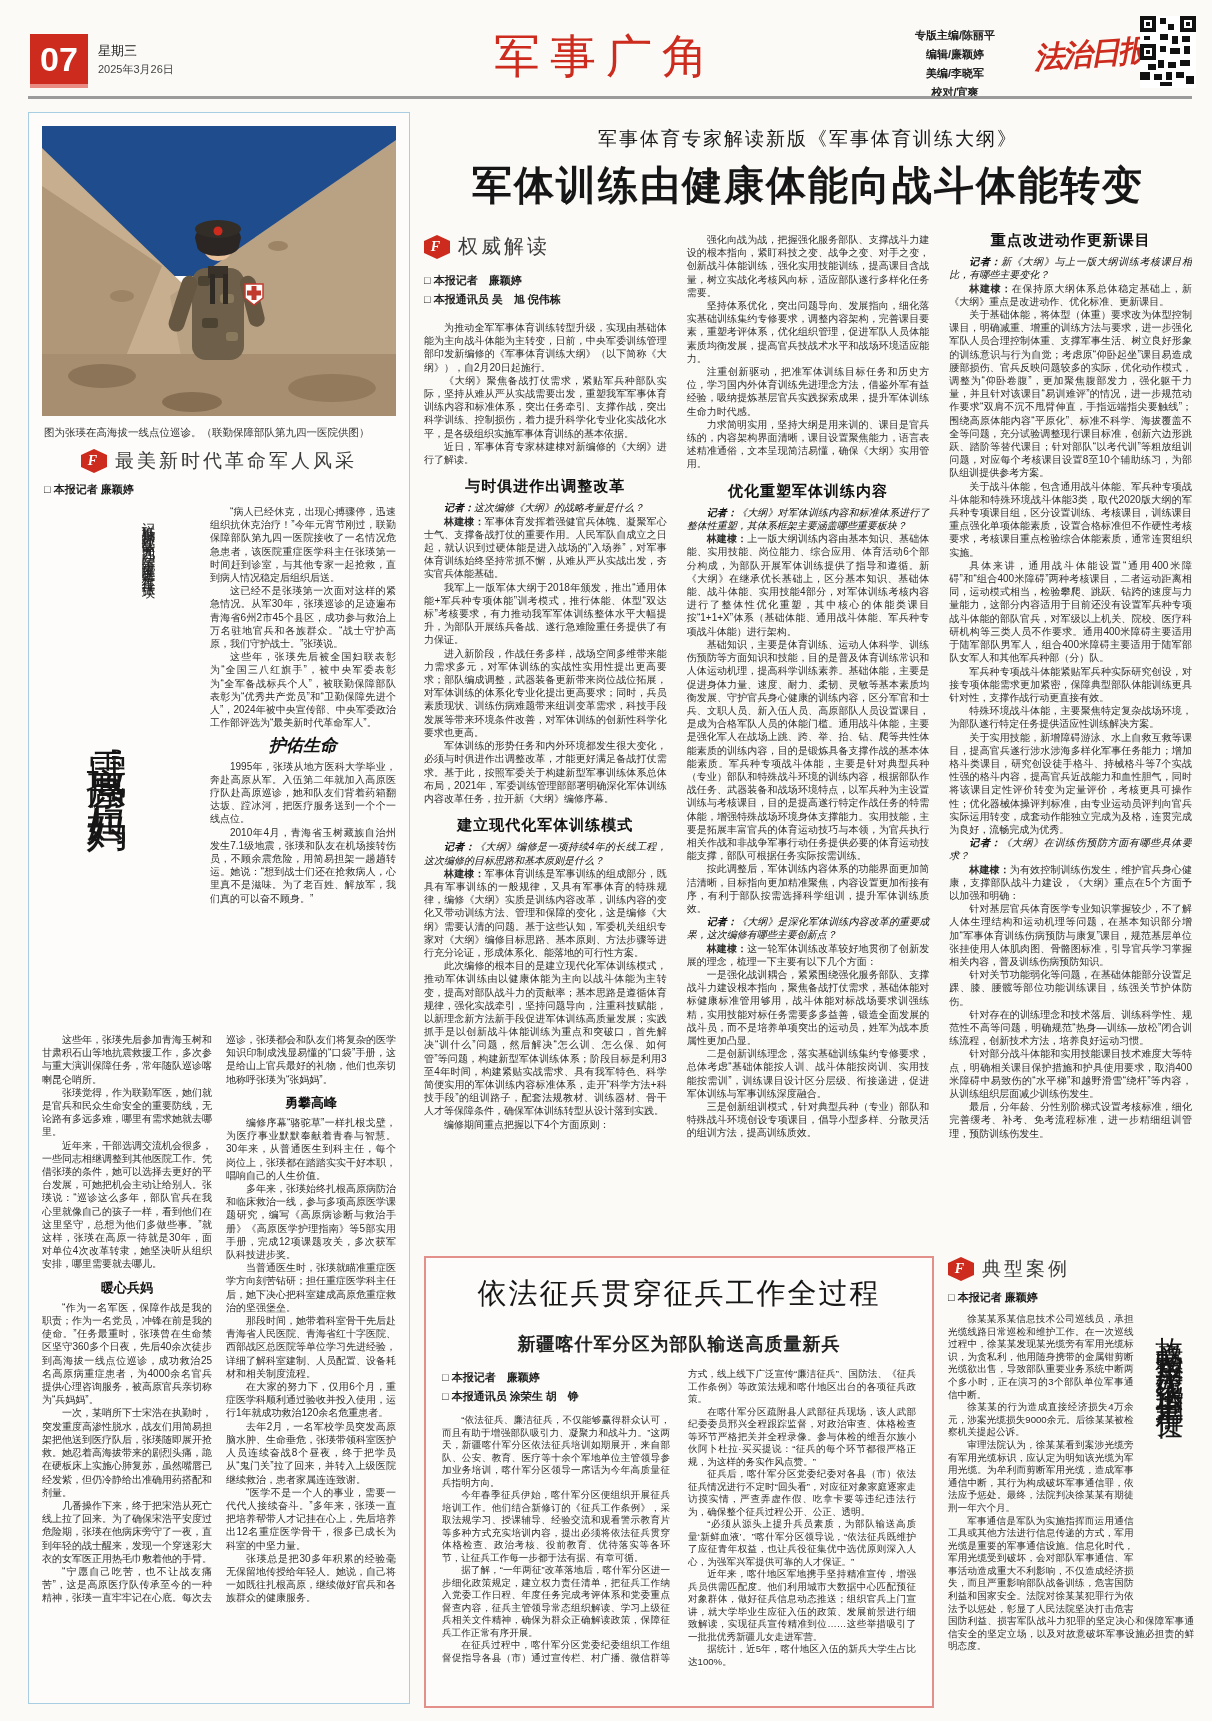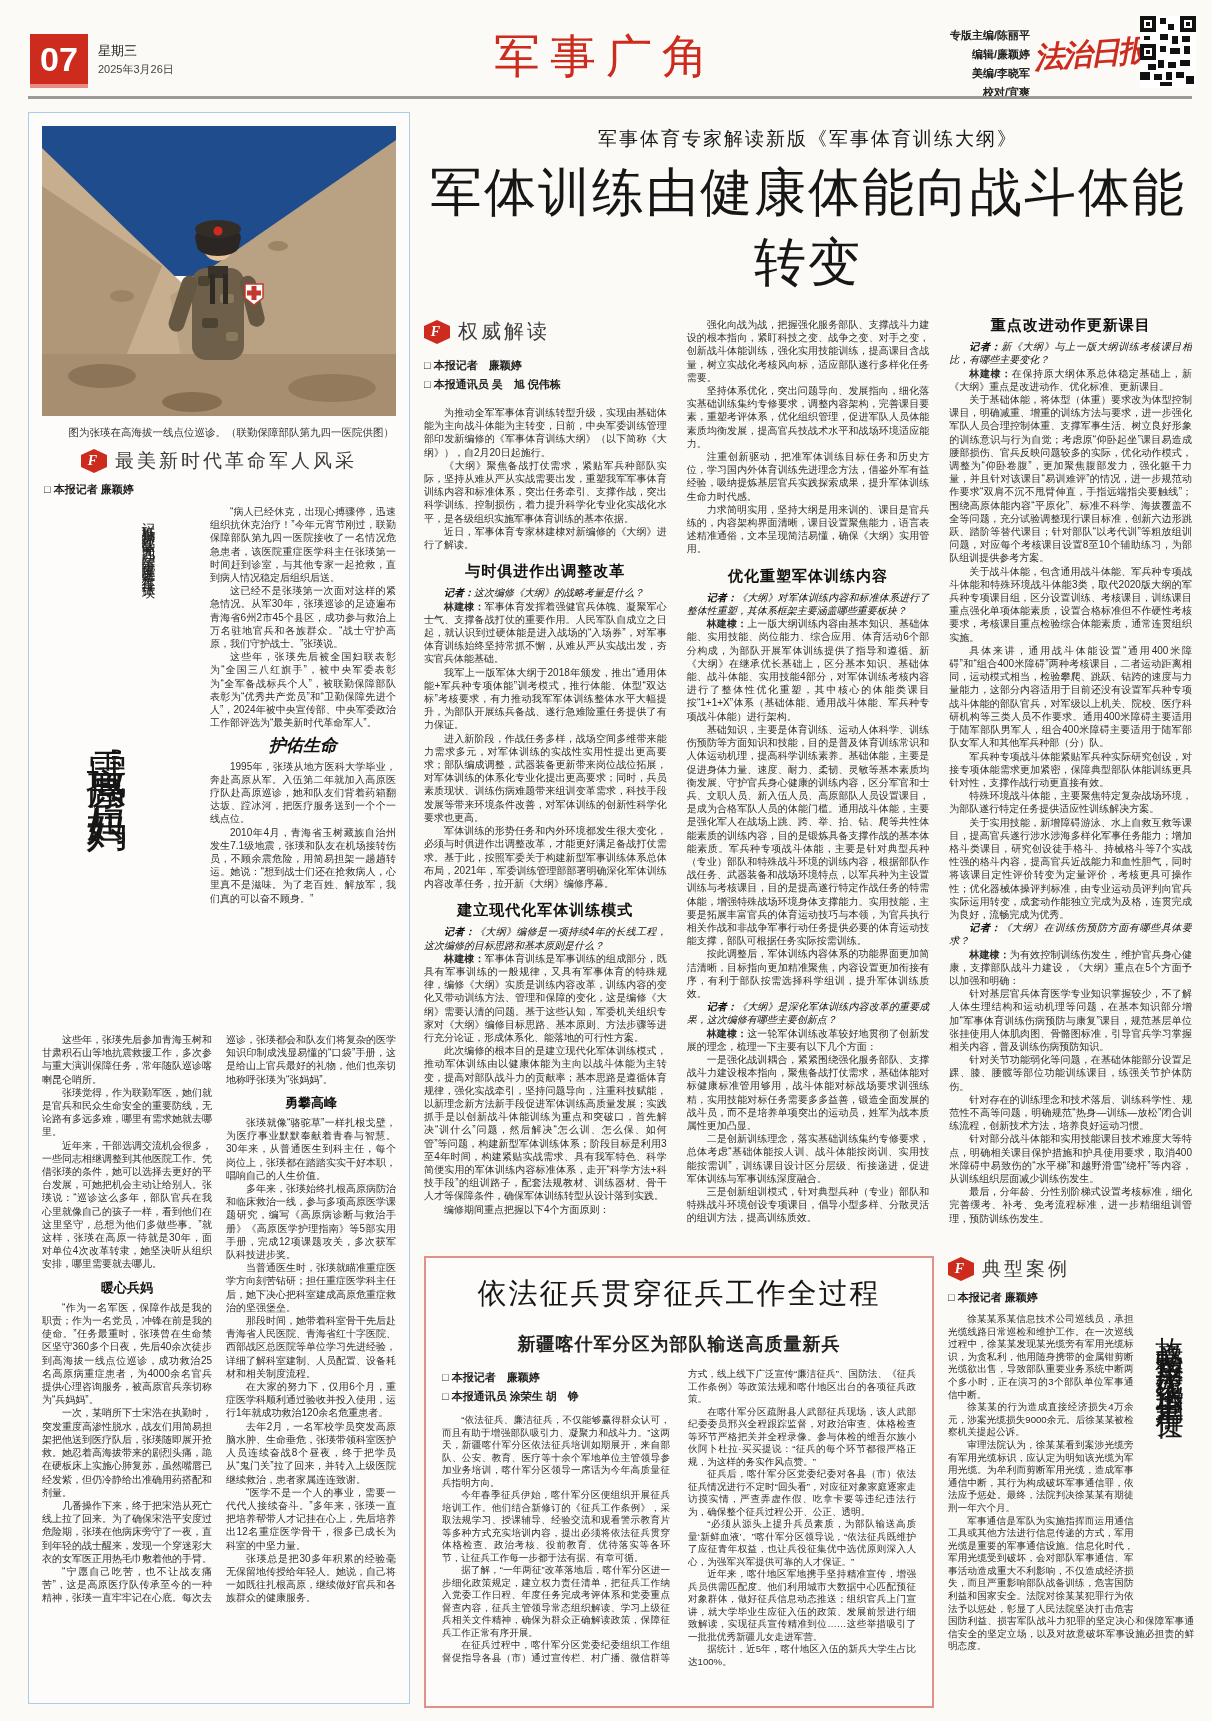--- a/index.html
+++ b/index.html
@@ -19,21 +19,21 @@
   .abs{position:absolute;}
 
   
   .pagenum{left:30px;top:34px;width:58px;height:54px;background:var(--accent);
     color:#fff;font-size:34px;font-weight:bold;display:flex;align-items:center;justify-content:center;
     border-bottom:4px solid #e98b82;}
   .weekday{left:98px;top:42px;font-size:13px;color:#222;}
   .dateline{left:98px;top:62px;font-size:11px;color:#444;}
   .section-title{left:0;right:0;top:26px;margin:0;text-align:center;
     font-size:46px;font-weight:400;letter-spacing:10px;color:var(--accent);}
-  .credits{left:880px;top:26px;width:150px;text-align:right;font-size:11px;line-height:15px;color:#222;}
+  .credits{left:880px;top:26px;width:150px;text-align:center;font-size:11px;line-height:15px;color:#222;}
   .masthead{left:1034px;top:34px;width:112px;color:var(--accent);
     font-family:"DejaVu Serif","Liberation Serif",serif;font-style:italic;font-weight:bold;
     font-size:30px;letter-spacing:-2px;transform:rotate(-4deg);white-space:nowrap;}
   .qr{left:1140px;top:16px;}
   .hrule{left:28px;top:96px;width:1164px;height:3px;background:#9b9b9b;}
 
   
   .cube{display:inline-flex;align-items:center;justify-content:center;flex:none;
     width:26px;height:24px;background:var(--accent);
     clip-path:polygon(50% 0,100% 25%,100% 75%,50% 100%,0 75%,0 25%);
@@ -42,39 +42,39 @@
   .col-label{display:flex;align-items:center;gap:8px;font-size:20px;letter-spacing:3px;color:#3c3c3c;}
   .byline-lines div{font-size:11px;font-weight:bold;line-height:19px;color:#222;}
   p.p,p.q{margin:0;text-indent:2em;}
   p.q{font-style:italic;color:#111;}
   h3.sub{text-align:center;font-weight:bold;color:#111;margin:10px 0 7px;}
 
   
   #feature{left:28px;top:112px;width:382px;height:1592px;border:1px solid var(--box-blue);
     padding:13px 13px 0 13px;background:#fdfcfa;}
   .photo-wrap{width:354px;height:290px;}
-  .caprow{display:flex;justify-content:flex-end;align-items:flex-end;
+  .caprow{display:flex;justify-content:flex-start;align-items:flex-end;
     font-size:10.5px;color:#333;margin:6px 2px 8px 2px;}
   #feature .col-label{justify-content:center;font-size:19px;margin:6px 0 8px;}
   .f-byline{font-size:11px;font-weight:bold;margin:8px 2px;}
   .f-top{display:flex;gap:10px;height:520px;overflow:hidden;margin-top:2px;}
   .vtitle-wrap{width:158px;display:flex;justify-content:center;gap:10px;flex:none;}
   .vtitle{writing-mode:vertical-rl;font-size:40px;line-height:1.1;letter-spacing:7px;
     font-weight:500;color:#161616;margin:auto 0;}
   .vsub{writing-mode:vertical-rl;font-size:13.5px;letter-spacing:3px;color:#222;padding-top:6px;}
   .f-upper{flex:1;font-size:10px;line-height:13.2px;text-align:justify;overflow:hidden;color:var(--body);}
   .f-upper h3.sub{font-size:17px;font-style:italic;}
   .f-lower{margin-top:8px;height:676px;overflow:hidden;column-count:2;column-gap:14px;
     font-size:10px;line-height:13.2px;text-align:justify;color:var(--body);}
   .f-lower h3.sub{font-size:13px;}
 
   
   #main{left:424px;top:122px;width:768px;height:1118px;overflow:hidden;}
   .kicker{text-align:center;font-size:19px;letter-spacing:2px;color:#1b1b1b;margin:4px 0 2px;}
-  .headline{margin:6px 0 0;text-align:center;font-size:52px;font-weight:400;
+  .headline{margin:6px 0 0;text-align:center;font-size:40px;font-weight:700;
     letter-spacing:2px;color:#161616;}
   .main-cols{margin-top:20px;height:1002px;overflow:hidden;column-count:3;column-gap:20px;
     font-size:10px;line-height:13.2px;text-align:justify;color:var(--body);}
   .main-cols .col-label{margin:2px 0 12px;}
   .main-cols .byline-lines{margin-bottom:12px;}
   .main-cols h3.sub{font-size:15px;letter-spacing:1px;margin:13px 0 9px;}
 
   
   #recruit{left:424px;top:1256px;width:510px;height:452px;border:2px solid var(--box-red);
     padding:12px 16px;background:#fdfcfa;}
@@ -211,21 +211,21 @@
   <div class="f-lower">
       <p class="p">这些年，张瑛先后参加青海玉树和甘肃积石山等地抗震救援工作，多次参与重大演训保障任务，常年随队巡诊喀喇昆仑哨所。</p>
       <p class="p">张瑛觉得，作为联勤军医，她们就是官兵和民众生命安全的重要防线，无论路有多远多难，哪里有需求她就去哪里。</p>
       <p class="p">近年来，干部选调交流机会很多，一些同志相继调整到其他医院工作。凭借张瑛的条件，她可以选择去更好的平台发展，可她把机会主动让给别人。张瑛说：“巡诊这么多年，部队官兵在我心里就像自己的孩子一样，看到他们在这里坚守，总想为他们多做些事。”就这样，张瑛在高原一待就是30年，面对单位4次改革转隶，她坚决听从组织安排，哪里需要就去哪儿。</p>
       <h3 class="sub">暖心兵妈</h3>
       <p class="p">“作为一名军医，保障作战是我的职责；作为一名党员，冲锋在前是我的使命。”任务最重时，张瑛曾在生命禁区坚守360多个日夜，先后40余次徒步到高海拔一线点位巡诊，成功救治25名高原病重症患者，为4000余名官兵提供心理咨询服务，被高原官兵亲切称为“兵妈妈”。</p>
       <p class="p">一次，某哨所下士宋浩在执勤时，突发重度高渗性脱水，战友们用简易担架把他送到医疗队后，张瑛随即展开抢救。她忍着高海拔带来的剧烈头痛，跪在硬板床上实施心肺复苏，虽然嘴唇已经发紫，但仍冷静给出准确用药搭配和剂量。</p>
       <p class="p">几番操作下来，终于把宋浩从死亡线上拉了回来。为了确保宋浩平安度过危险期，张瑛在他病床旁守了一夜，直到年轻的战士醒来，发现一个穿迷彩大衣的女军医正用热毛巾敷着他的手臂。</p>
       <p class="p">“宁愿自己吃苦，也不让战友痛苦”，这是高原医疗队传承至今的一种精神，张瑛一直牢牢记在心底。每次去巡诊，张瑛都会和队友们将复杂的医学知识印制成浅显易懂的“口袋”手册，这是给山上官兵最好的礼物，他们也亲切地称呼张瑛为“张妈妈”。</p>
       <h3 class="sub">勇攀高峰</h3>
-      <p class="p">张瑛就像“骆驼草”一样扎根戈壁，为医疗事业默默奉献着青春与智慧。30年来，从普通医生到科主任，每个岗位上，张瑛都在踏踏实实干好本职，唱响自己的人生价值。</p>
+      <p class="p">编修序幕“骆驼草”一样扎根戈壁，为医疗事业默默奉献着青春与智慧。30年来，从普通医生到科主任，每个岗位上，张瑛都在踏踏实实干好本职，唱响自己的人生价值。</p>
       <p class="p">多年来，张瑛始终扎根高原病防治和临床救治一线，参与多项高原医学课题研究，编写《高原病诊断与救治手册》《高原医学护理指南》等5部实用手册，完成12项课题攻关，多次获军队科技进步奖。</p>
       <p class="p">当普通医生时，张瑛就瞄准重症医学方向刻苦钻研；担任重症医学科主任后，她下决心把科室建成高原危重症救治的坚强堡垒。</p>
       <p class="p">那段时间，她带着科室骨干先后赴青海省人民医院、青海省红十字医院、西部战区总医院等单位学习先进经验，详细了解科室建制、人员配置、设备耗材和相关制度流程。</p>
       <p class="p">在大家的努力下，仅用6个月，重症医学科顺利通过验收并投入使用，运行1年就成功救治120余名危重患者。</p>
       <p class="p">去年2月，一名军校学员突发高原脑水肿、生命垂危，张瑛带领科室医护人员连续奋战8个昼夜，终于把学员从“鬼门关”拉了回来，并转入上级医院继续救治，患者家属连连致谢。</p>
       <p class="p">“医学不是一个人的事业，需要一代代人接续奋斗。”多年来，张瑛一直把培养帮带人才记挂在心上，先后培养出12名重症医学骨干，很多已成长为科室的中坚力量。</p>
       <p class="p">张瑛总是把30多年积累的经验毫无保留地传授给年轻人。她说，自己将一如既往扎根高原，继续做好官兵和各族群众的健康服务。</p>
     </div>
 </section>
 

